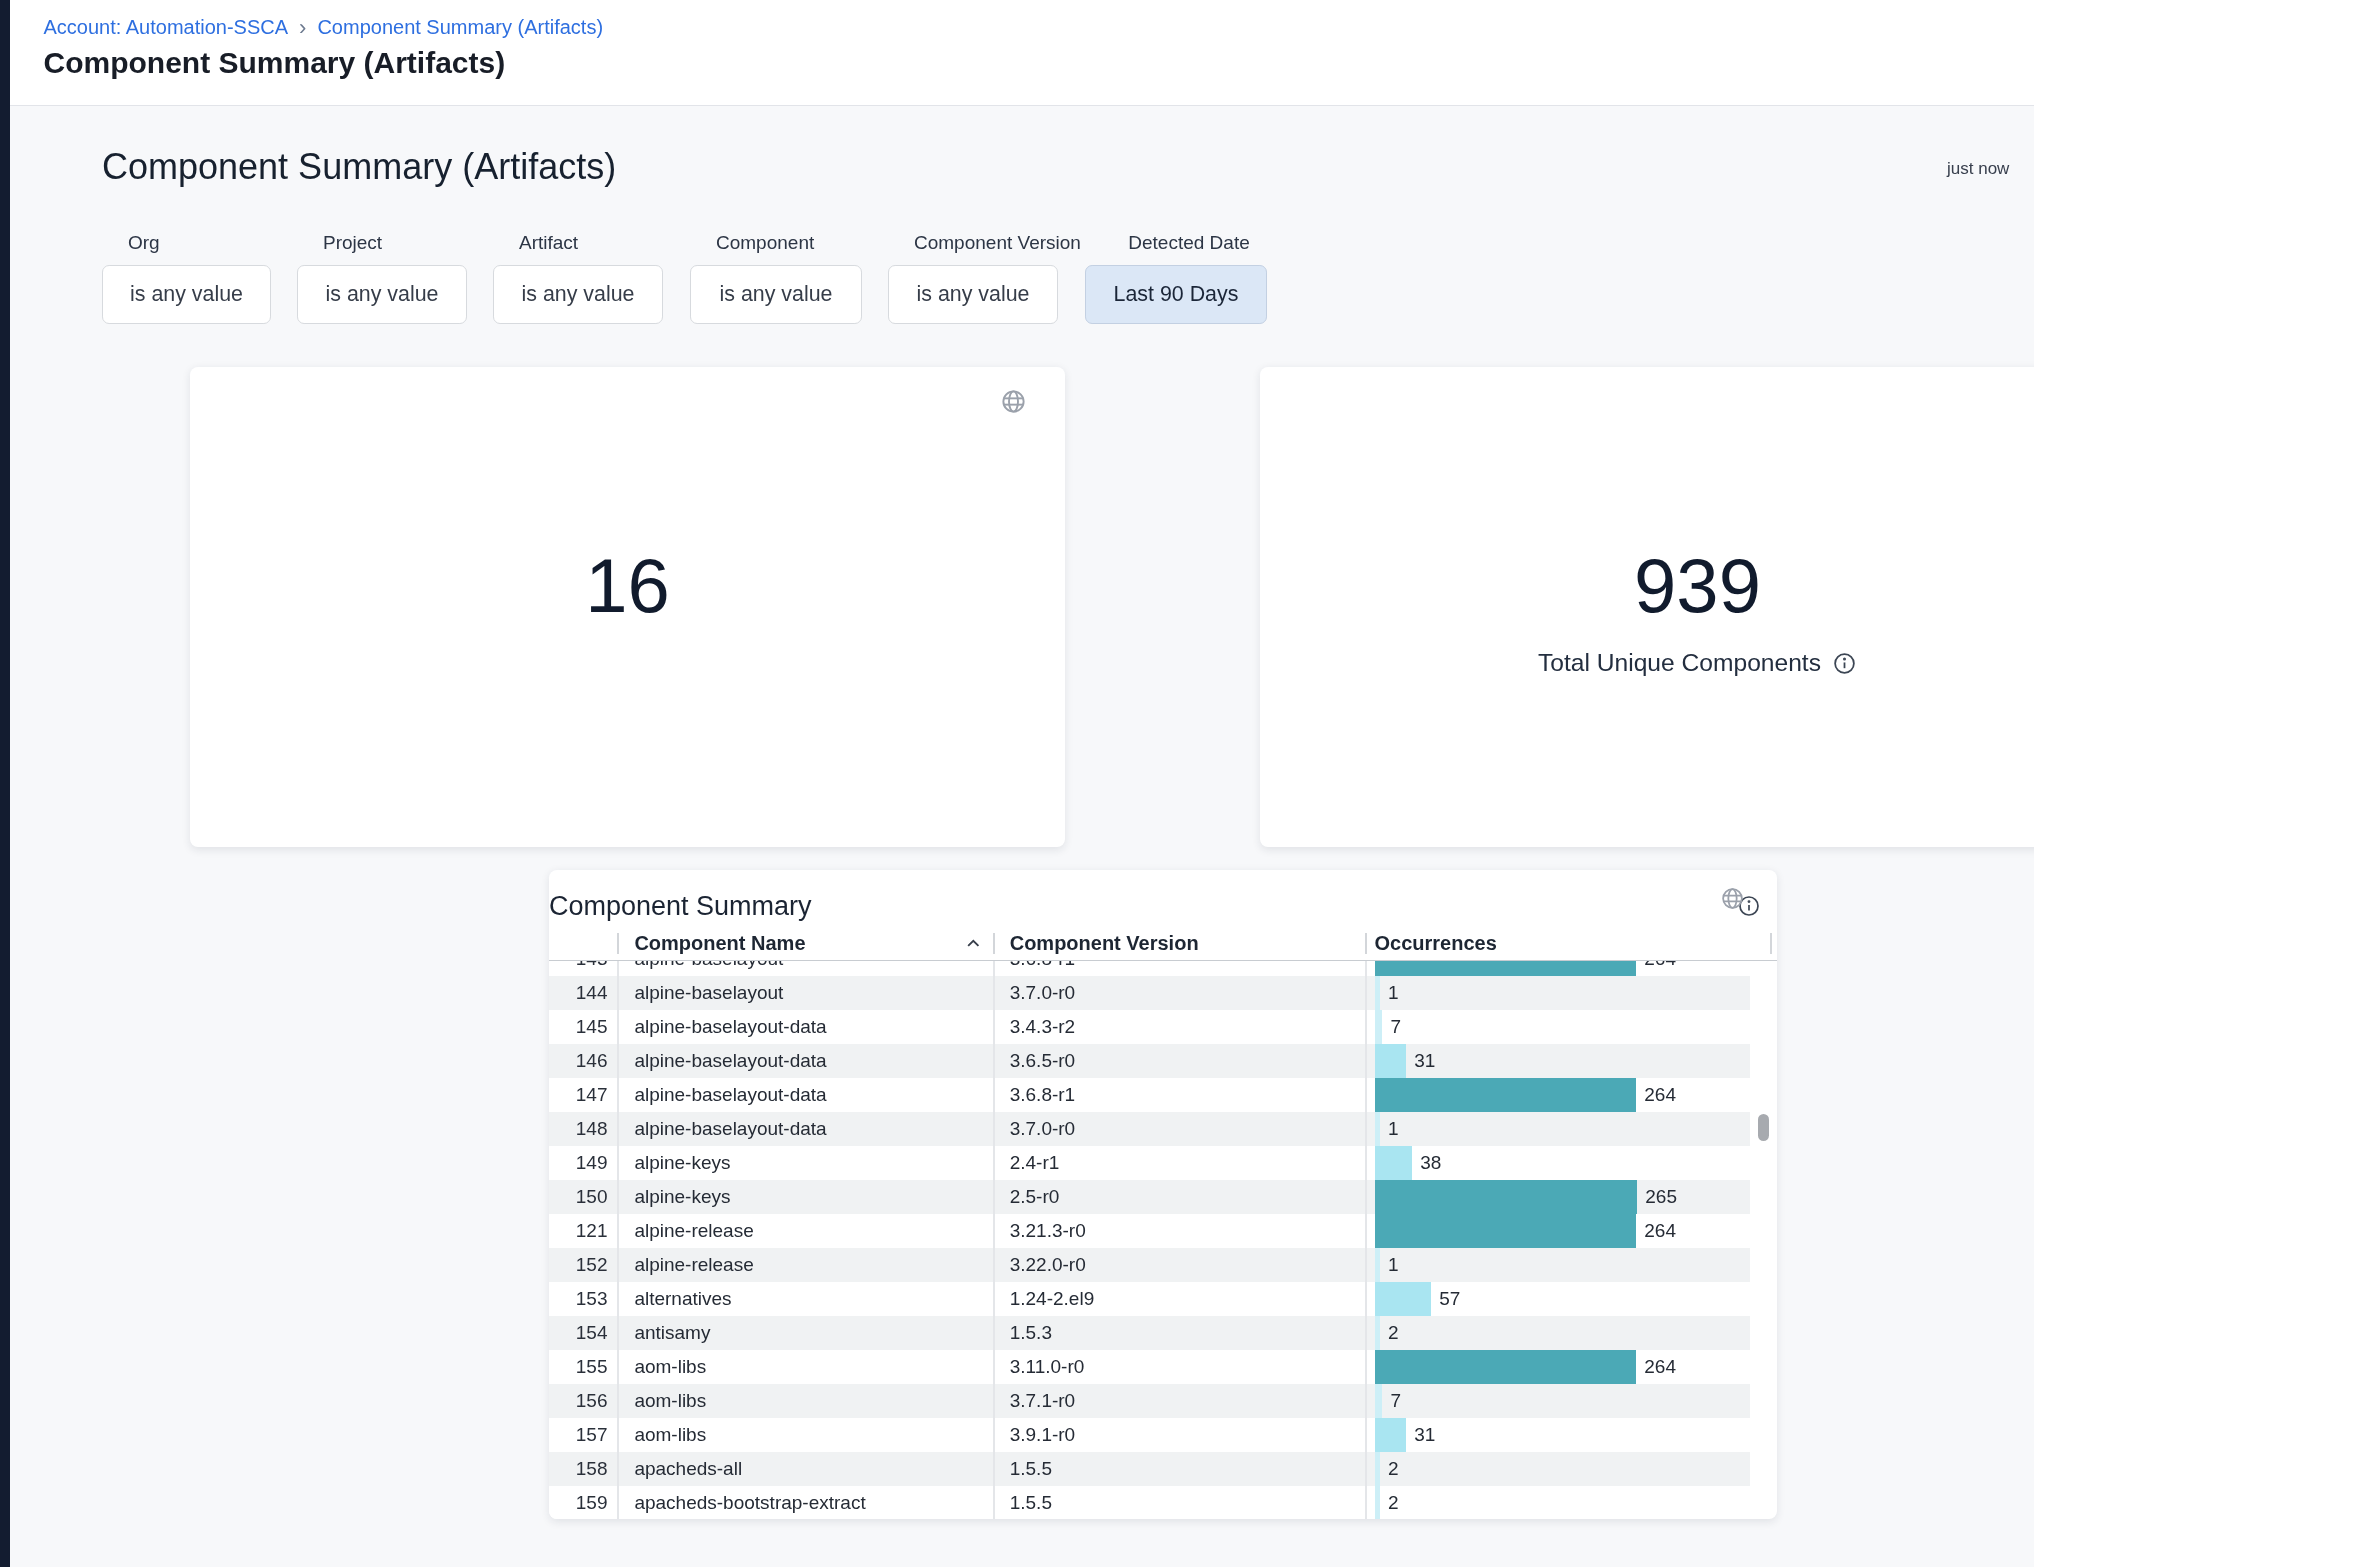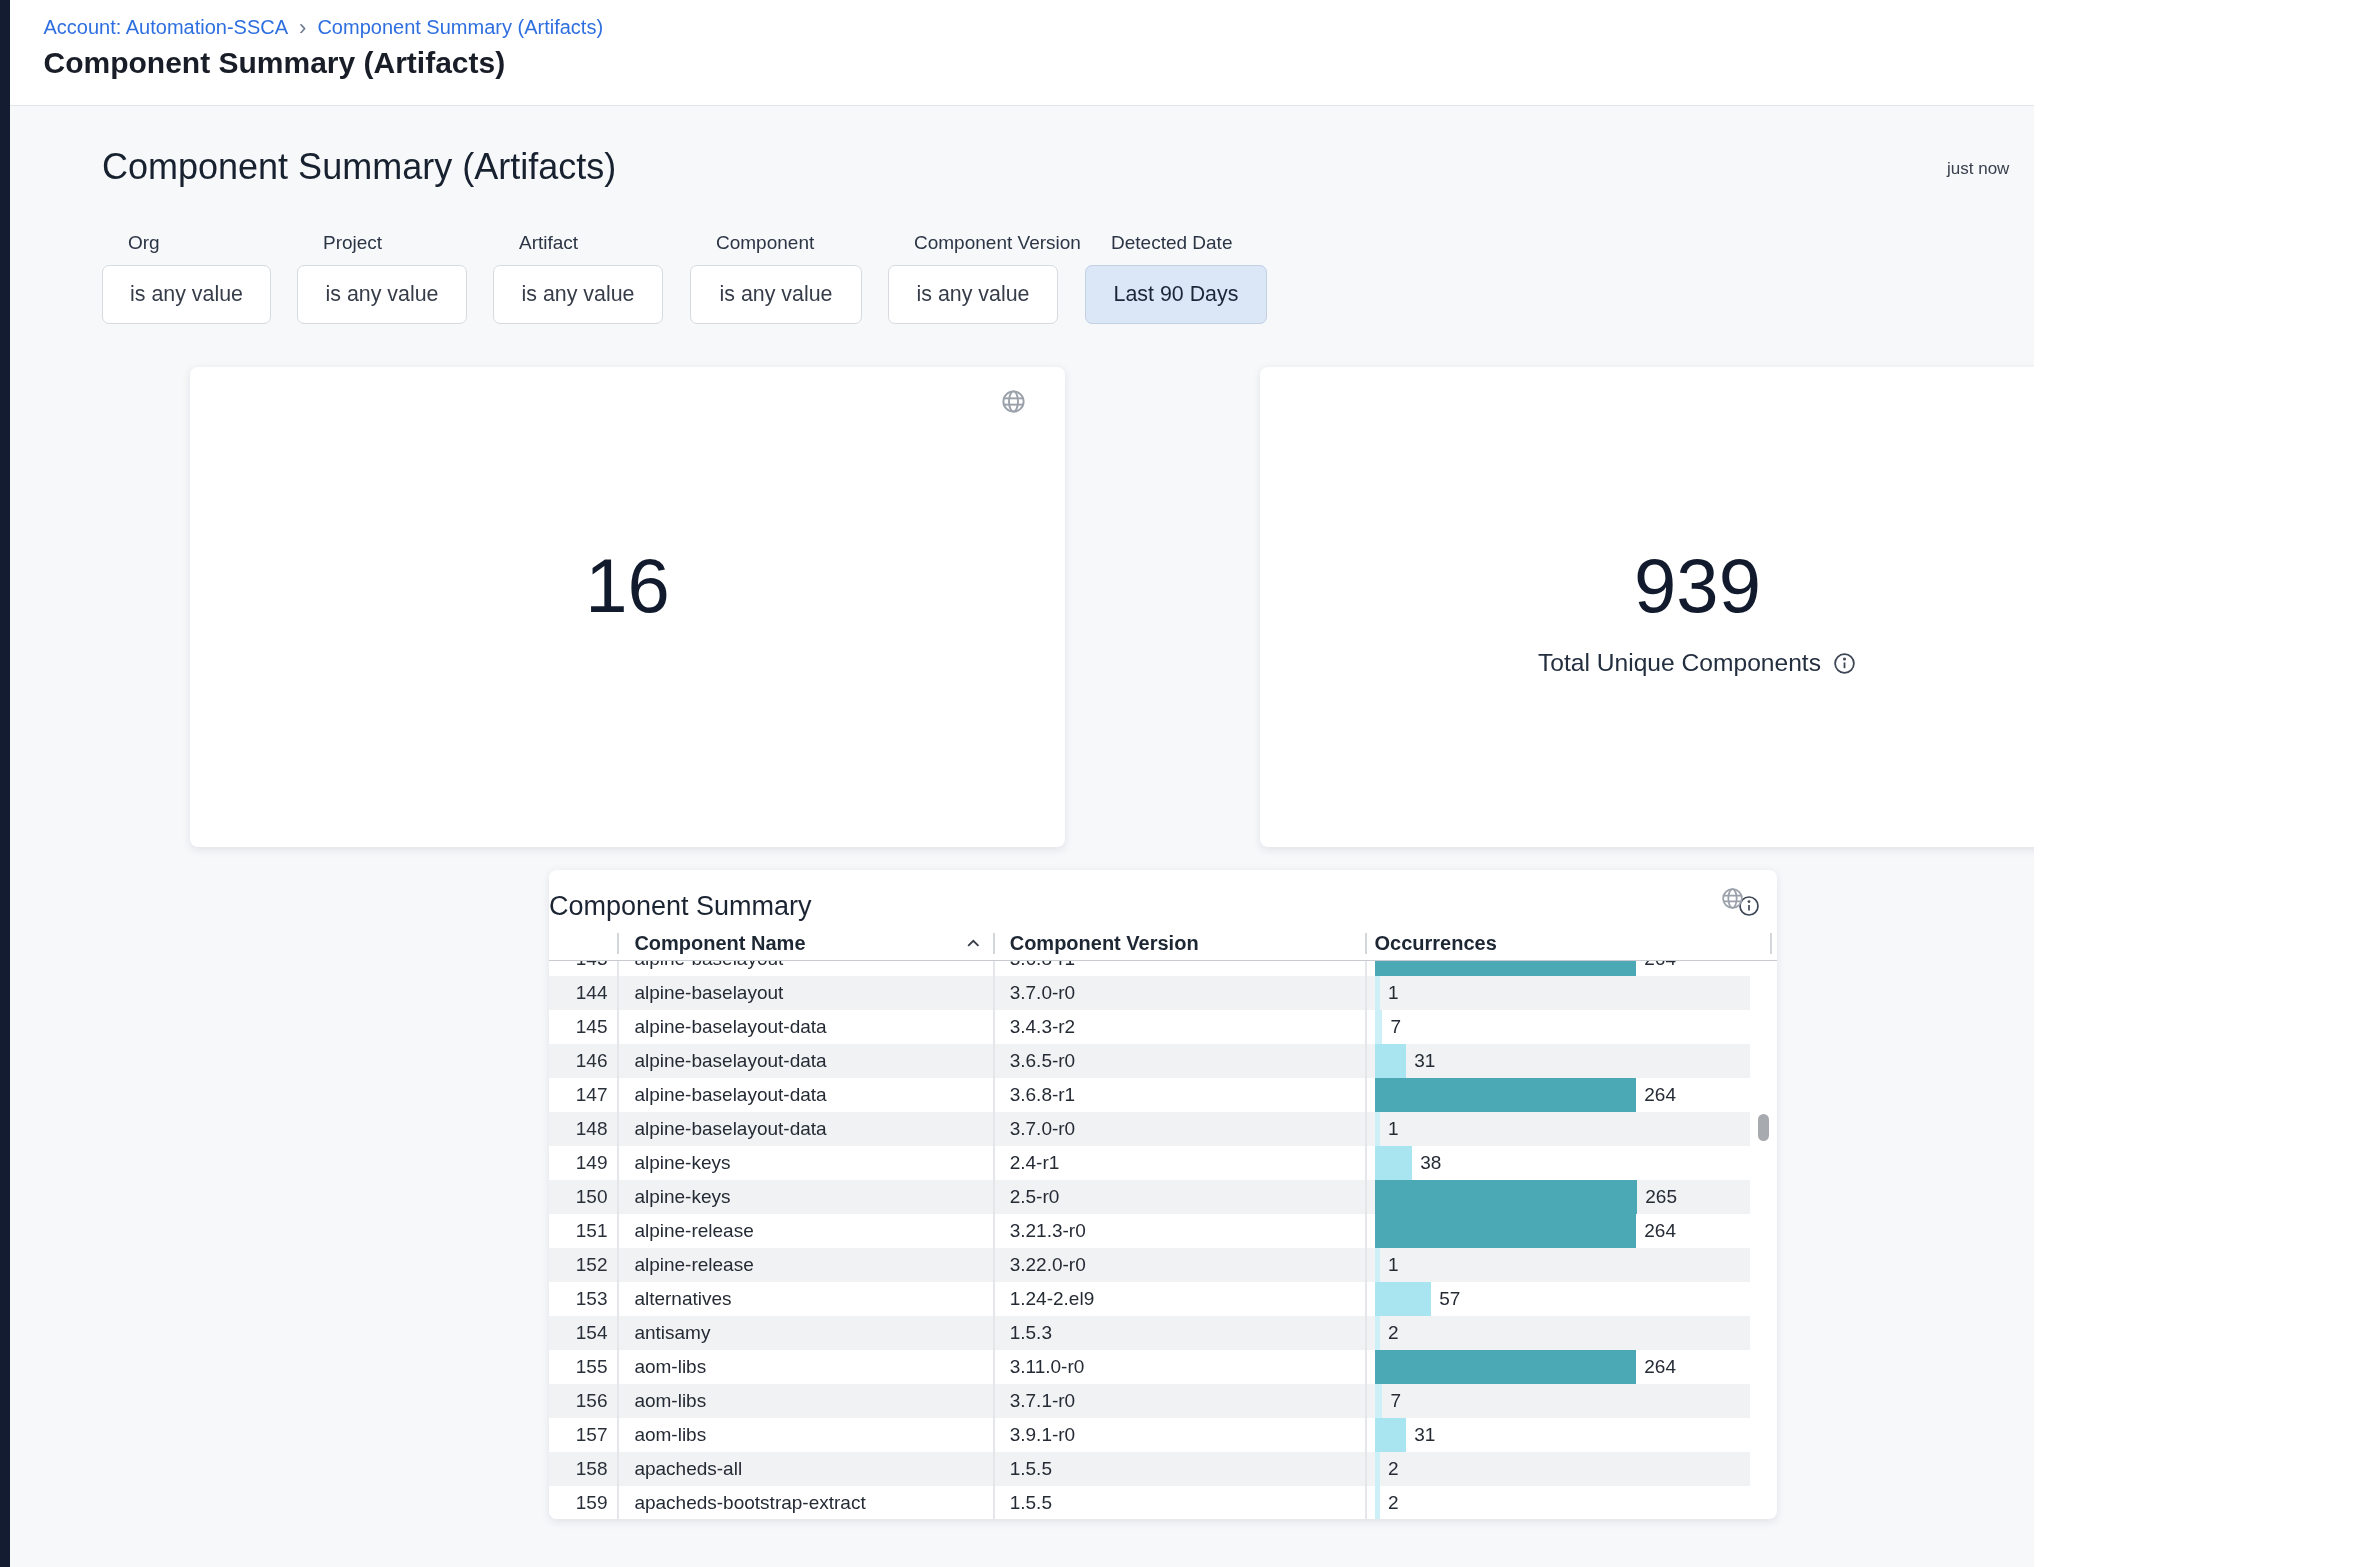--- a/index.html
+++ b/index.html
@@ -139,21 +139,21 @@
     <div class="filter-btn" style="width:170px;">is any value</div>
   </div>
   <div class="filter-group" style="left:690px;">
     <span class="filter-label">Component</span>
     <div class="filter-btn" style="width:172px;">is any value</div>
   </div>
   <div class="filter-group" style="left:888px;">
     <span class="filter-label">Component Version</span>
     <div class="filter-btn" style="width:170px;">is any value</div>
   </div>
-  <div class="filter-group" style="left:1085px;">
+  <div class="filter-group" style="left:1085px;text-align:center;">
     <span class="filter-label">Detected Date</span>
     <div class="filter-btn active" style="width:182px;">Last 90 Days</div>
   </div>
 
   <div class="tile" style="left:190px;">
     <span class="tile-globe">
       <svg width="27" height="27" viewBox="0 0 24 24" fill="none" stroke="#9ba1ab" stroke-width="1.7">
         <circle cx="12" cy="12" r="9"></circle>
         <ellipse cx="12" cy="12" rx="4" ry="9"></ellipse>
         <line x1="3.4" y1="9.2" x2="20.6" y2="9.2"></line>
@@ -292,21 +292,21 @@
         <div class="trow alt">
     <div class="cell cnum">150</div>
     <div class="cell cname">alpine-keys</div>
     <div class="cell cver">2.5-r0</div>
     <div class="cell cocc">
       <div class="bar" style="width: 262px; background: rgb(75, 169, 182);"></div>
       <span class="bval">265</span>
     </div>
   </div>
         <div class="trow">
-    <div class="cell cnum">151</div>
+    <div class="cell cnum">121</div>
     <div class="cell cname">alpine-release</div>
     <div class="cell cver">3.21.3-r0</div>
     <div class="cell cocc">
       <div class="bar" style="width: 261px; background: rgb(75, 169, 182);"></div>
       <span class="bval">264</span>
     </div>
   </div>
         <div class="trow alt">
     <div class="cell cnum">152</div>
     <div class="cell cname">alpine-release</div>

